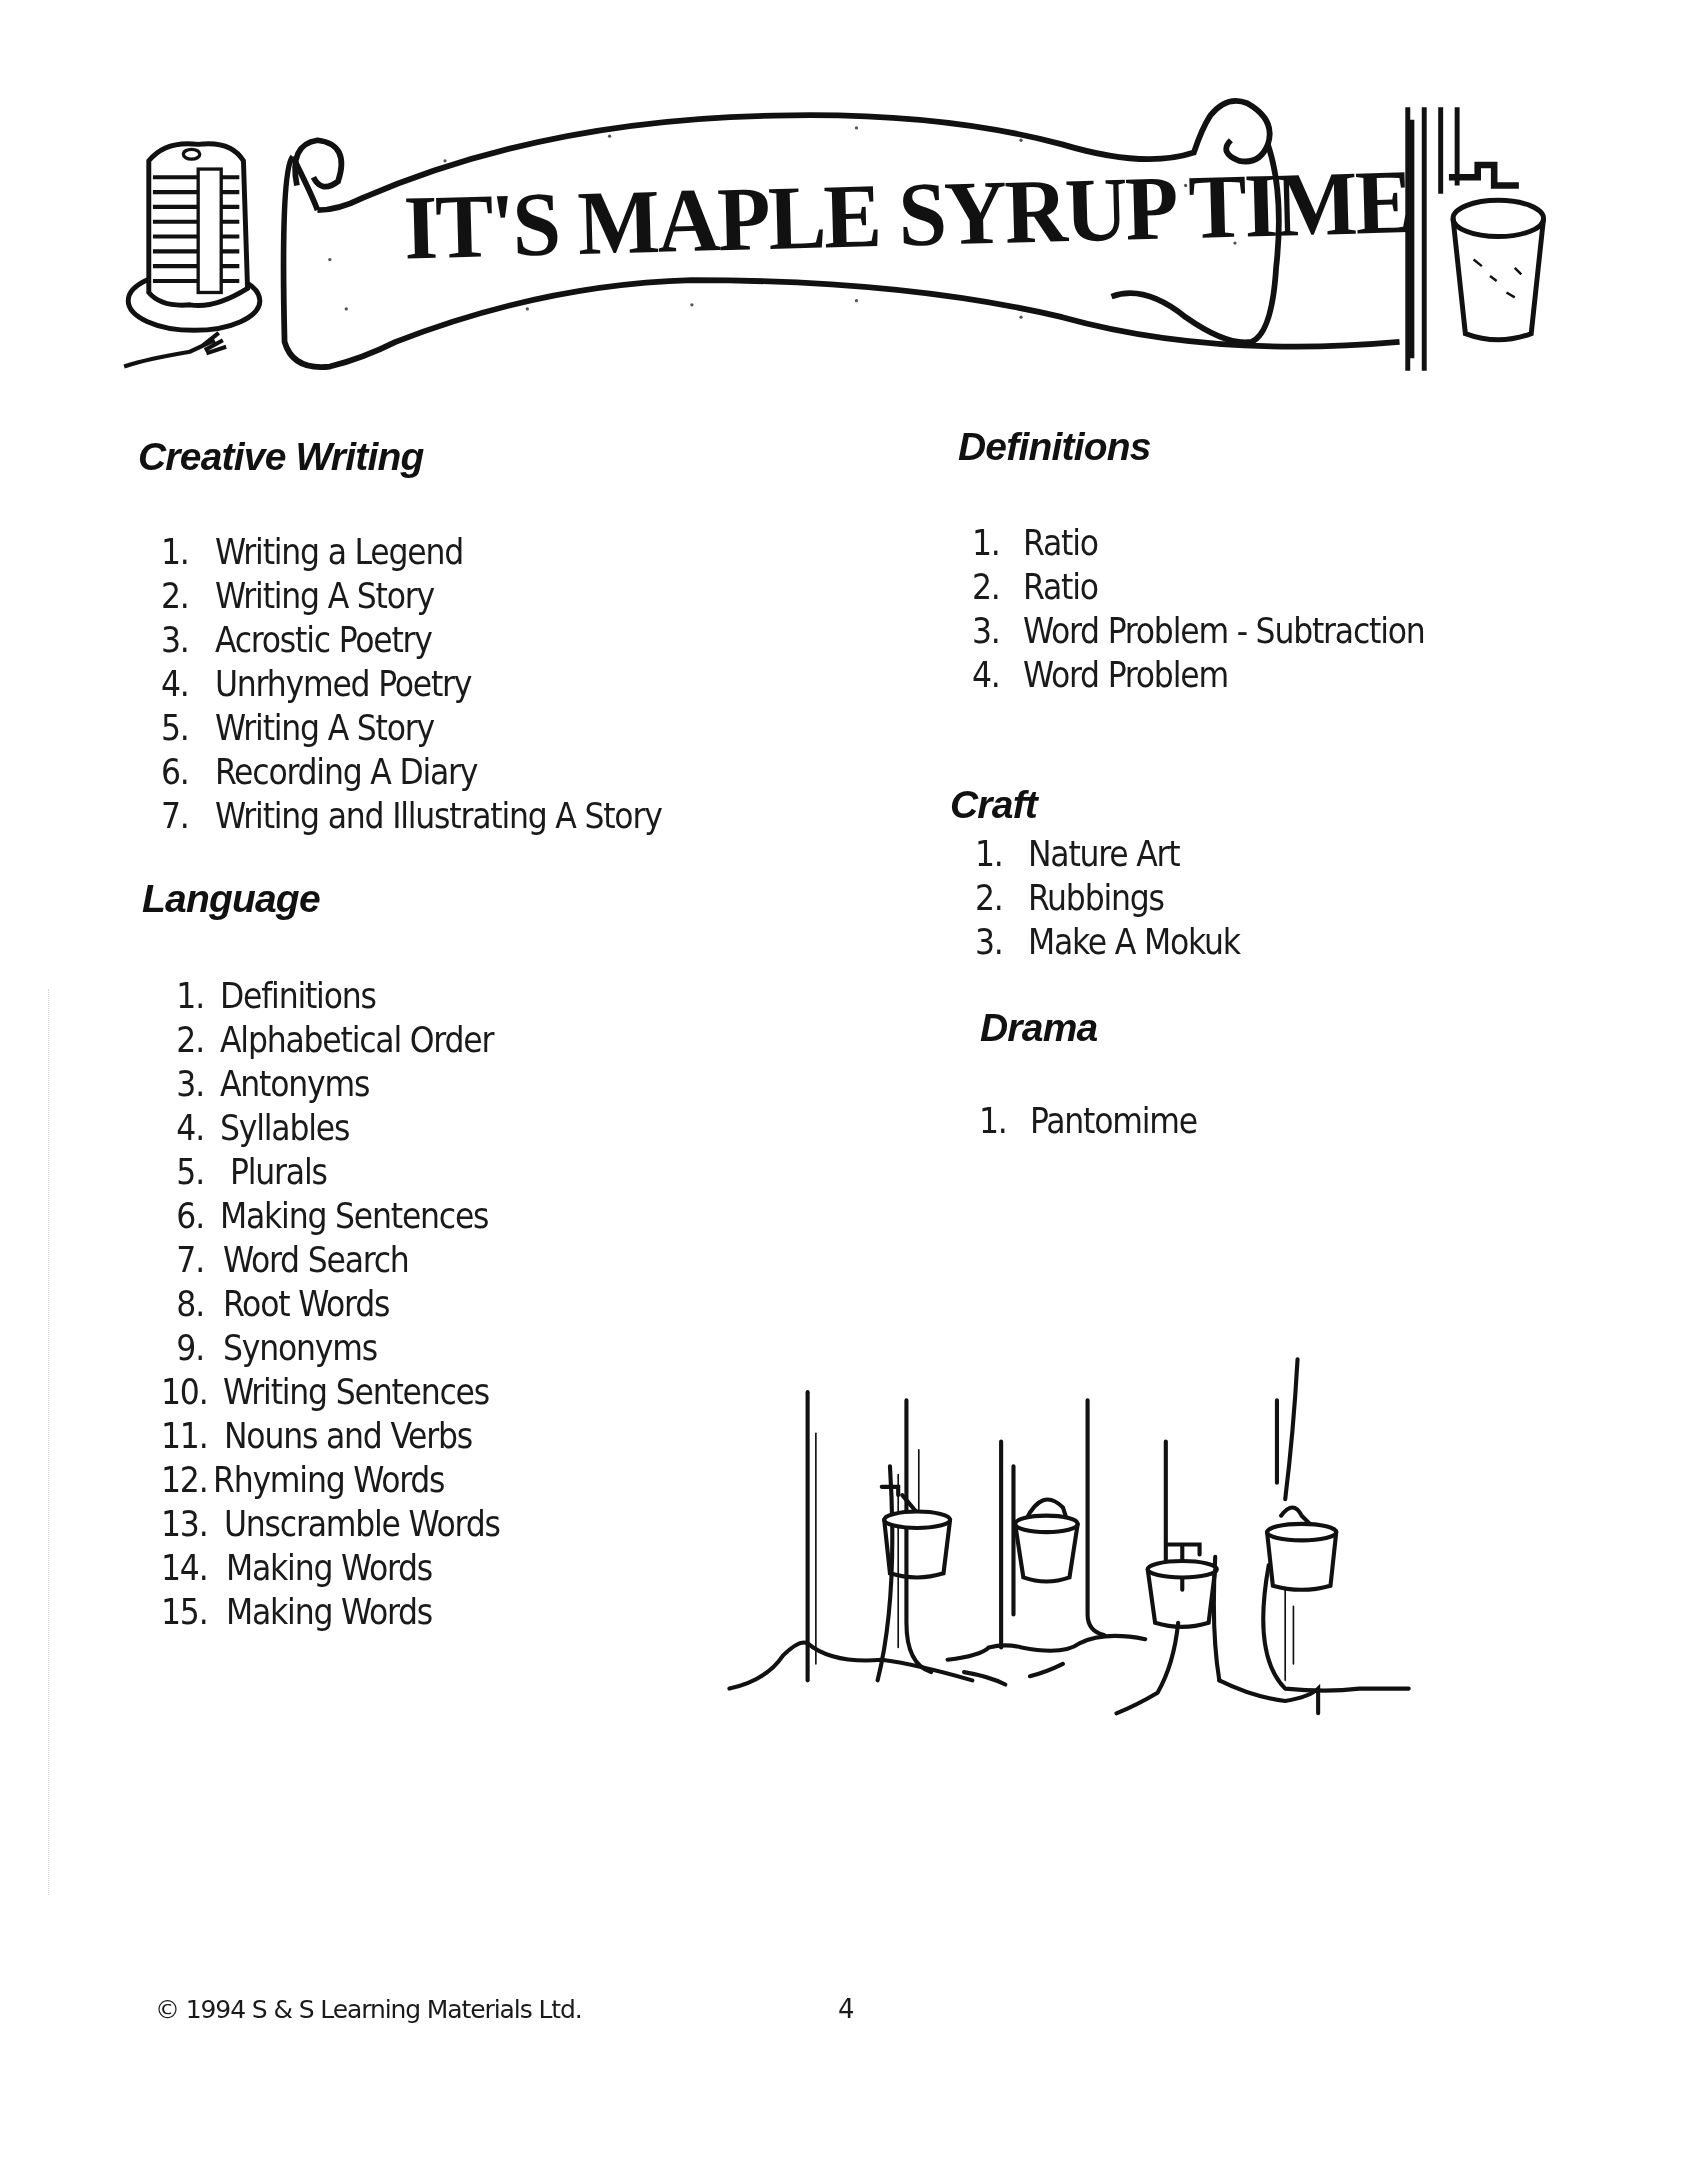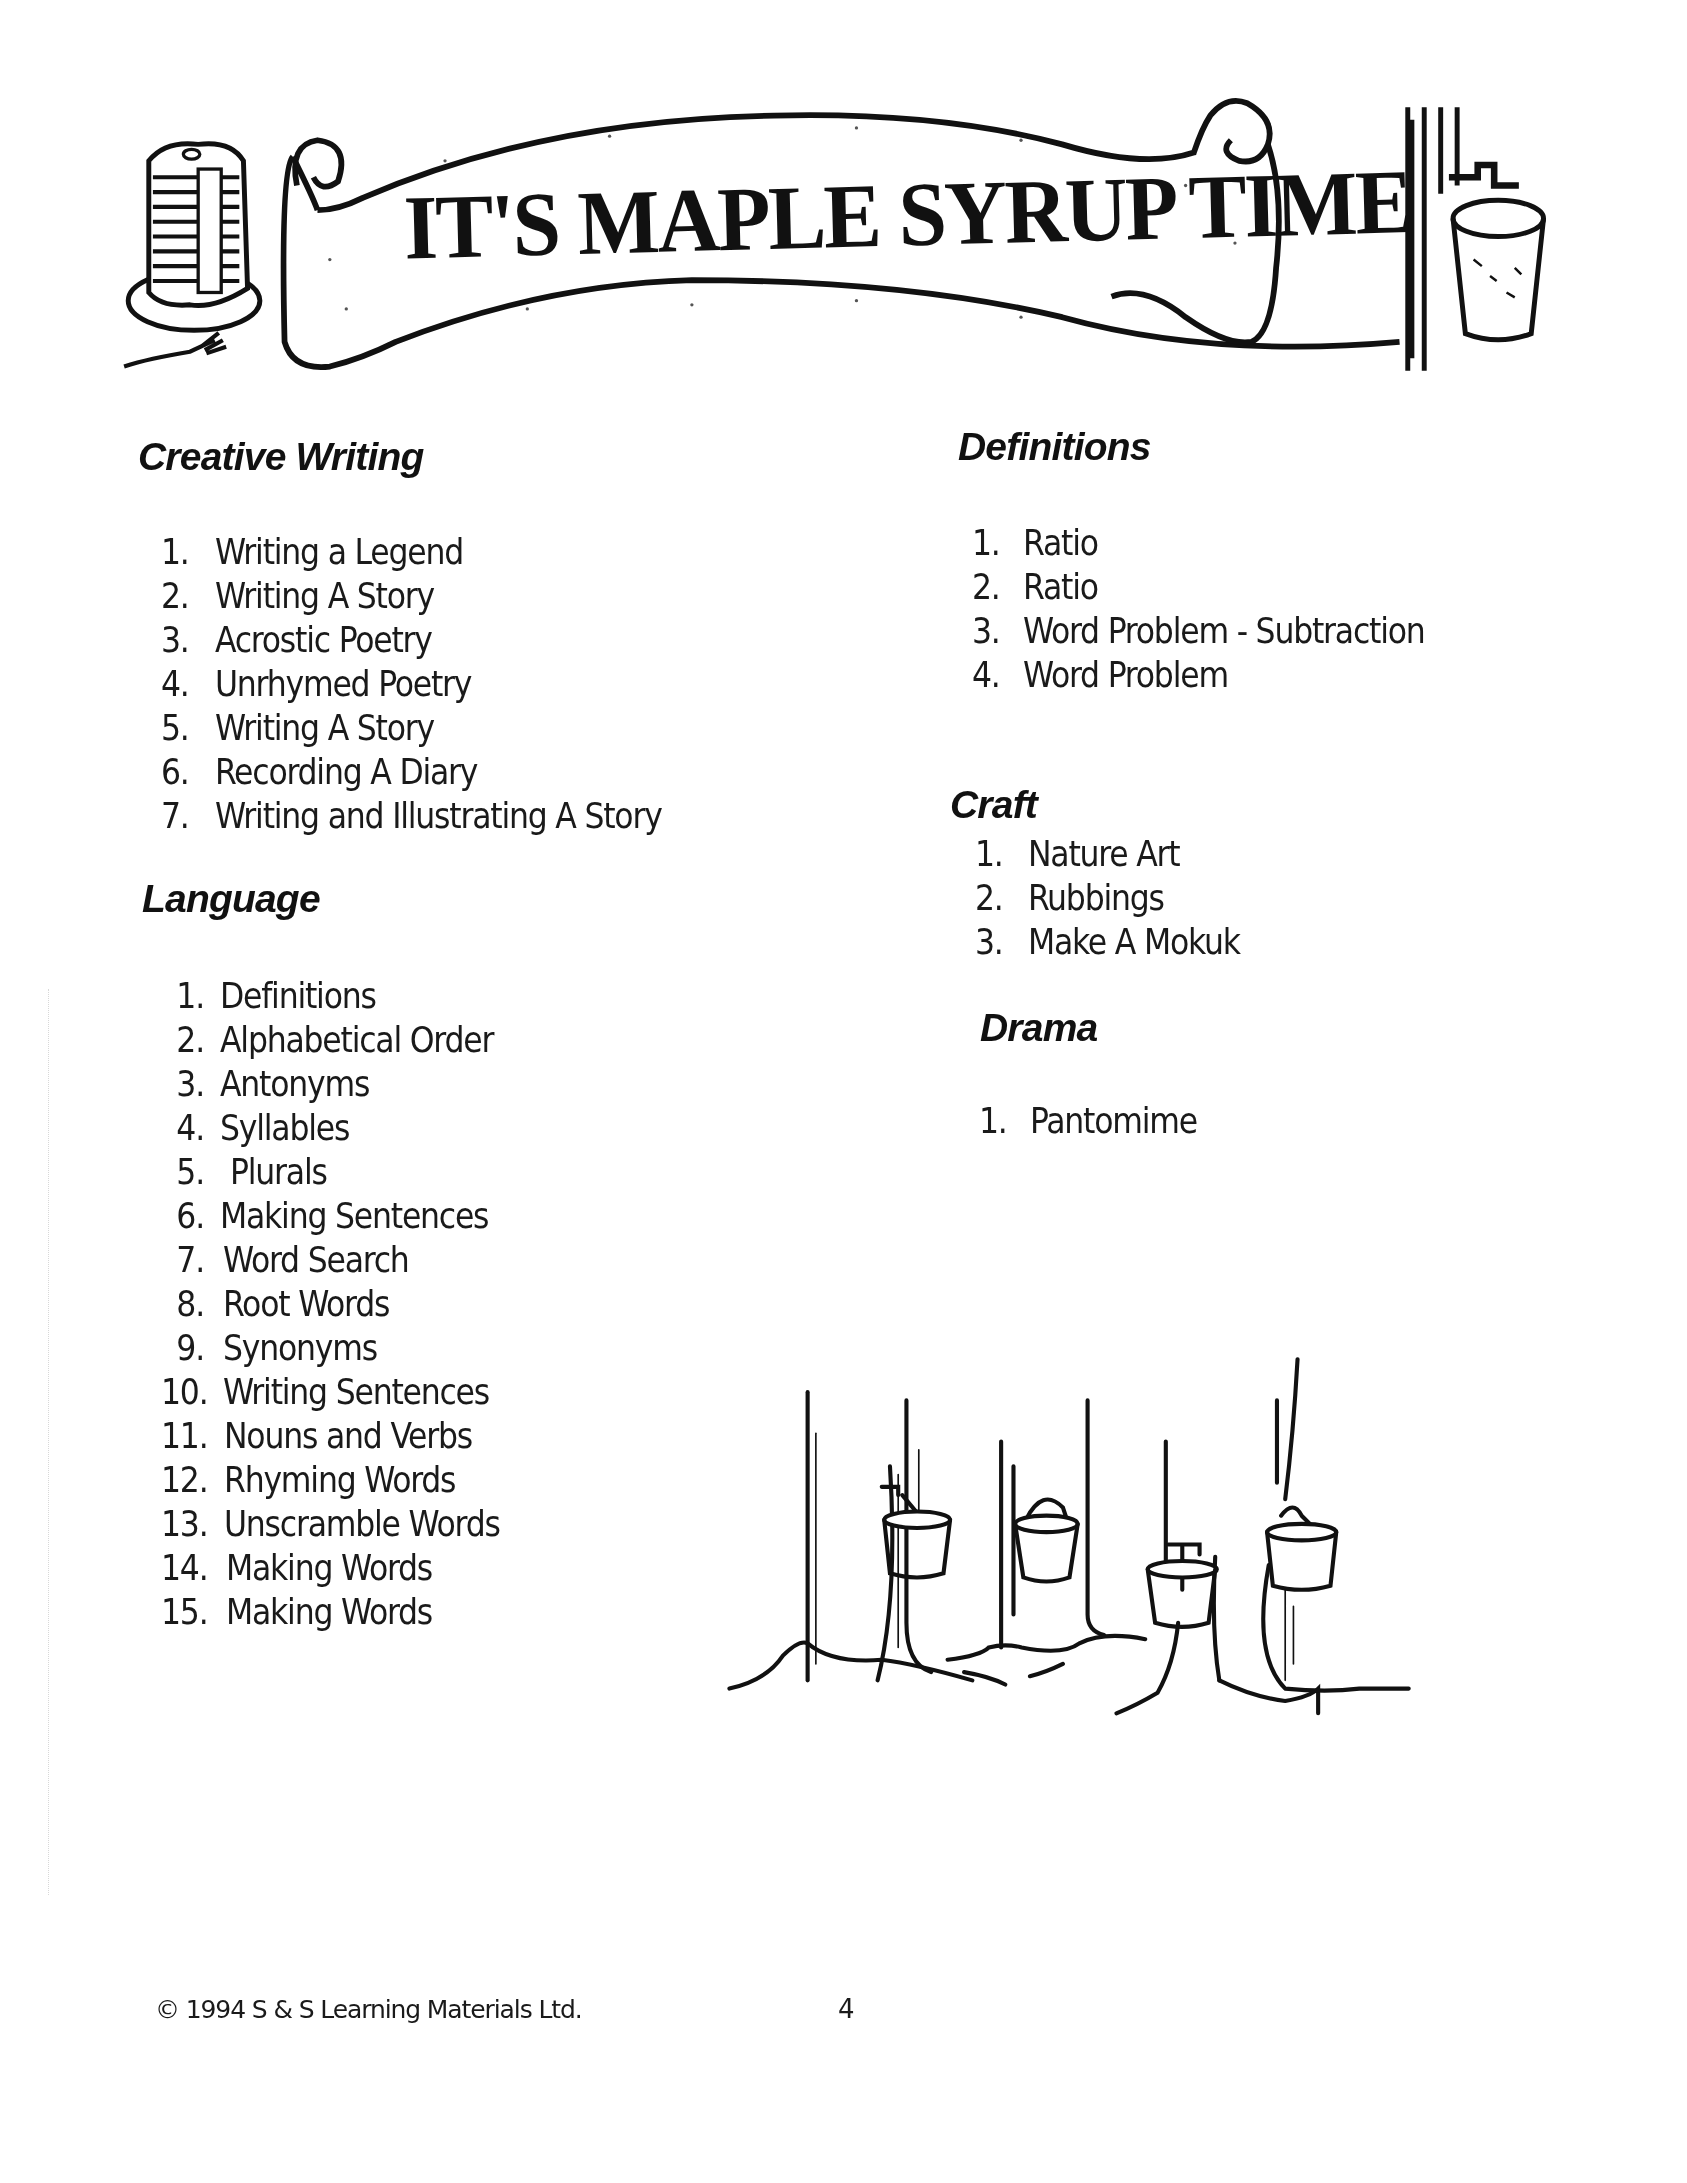--- a/index.html
+++ b/index.html
@@ -94,21 +94,21 @@
     <li><span class="num" style="width:43px">2.</span><span class="txt" style="left:59px">Alphabetical Order</span></li>
     <li><span class="num" style="width:43px">3.</span><span class="txt" style="left:59px">Antonyms</span></li>
     <li><span class="num" style="width:43px">4.</span><span class="txt" style="left:59px">Syllables</span></li>
     <li><span class="num" style="width:43px">5.</span><span class="txt" style="left:69px">Plurals</span></li>
     <li><span class="num" style="width:43px">6.</span><span class="txt" style="left:59px">Making Sentences</span></li>
     <li><span class="num" style="width:43px">7.</span><span class="txt" style="left:62px">Word Search</span></li>
     <li><span class="num" style="width:43px">8.</span><span class="txt" style="left:62px">Root Words</span></li>
     <li><span class="num" style="width:43px">9.</span><span class="txt" style="left:62px">Synonyms</span></li>
     <li><span class="num" style="width:43px">10.</span><span class="txt" style="left:62px">Writing Sentences</span></li>
     <li><span class="num" style="width:43px">11.</span><span class="txt" style="left:63px">Nouns and Verbs</span></li>
-    <li><span class="num" style="width:43px">12.</span><span class="txt" style="left:63px">Rhyming Words</span></li>
+    <li><span class="num" style="width:43px">12.</span><span class="txt" style="left:52px">Rhyming Words</span></li>
     <li><span class="num" style="width:43px">13.</span><span class="txt" style="left:63px">Unscramble Words</span></li>
     <li><span class="num" style="width:43px">14.</span><span class="txt" style="left:65px">Making Words</span></li>
     <li><span class="num" style="width:43px">15.</span><span class="txt" style="left:65px">Making Words</span></li>
   </ul>
 </div>
 
 <div>
   <div class="section-heading" style="left:958px; top:425px;">Definitions</div>
   <ul class="list" style="left:972px; top:521px;">
     <li><span class="num">1.</span><span class="txt" style="left:51px">Ratio</span></li>

